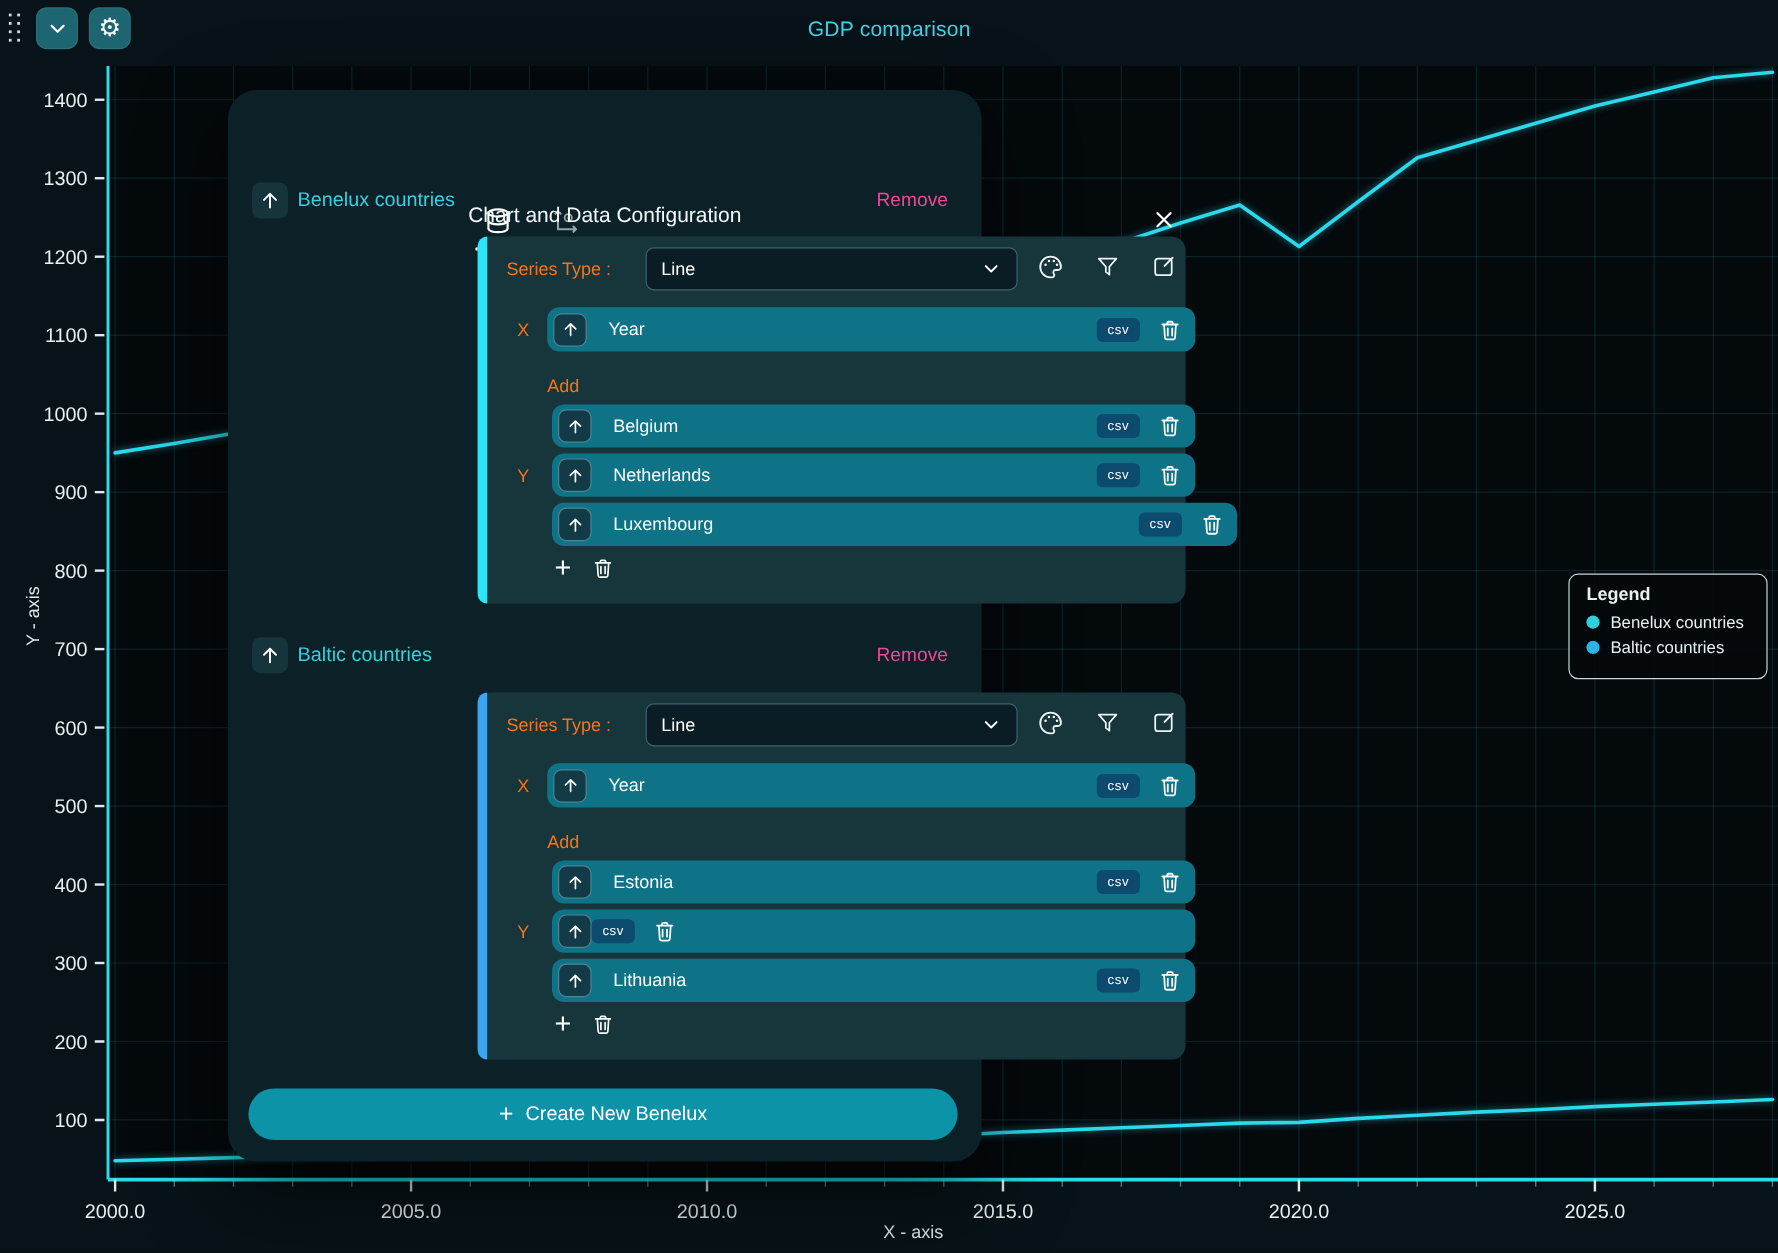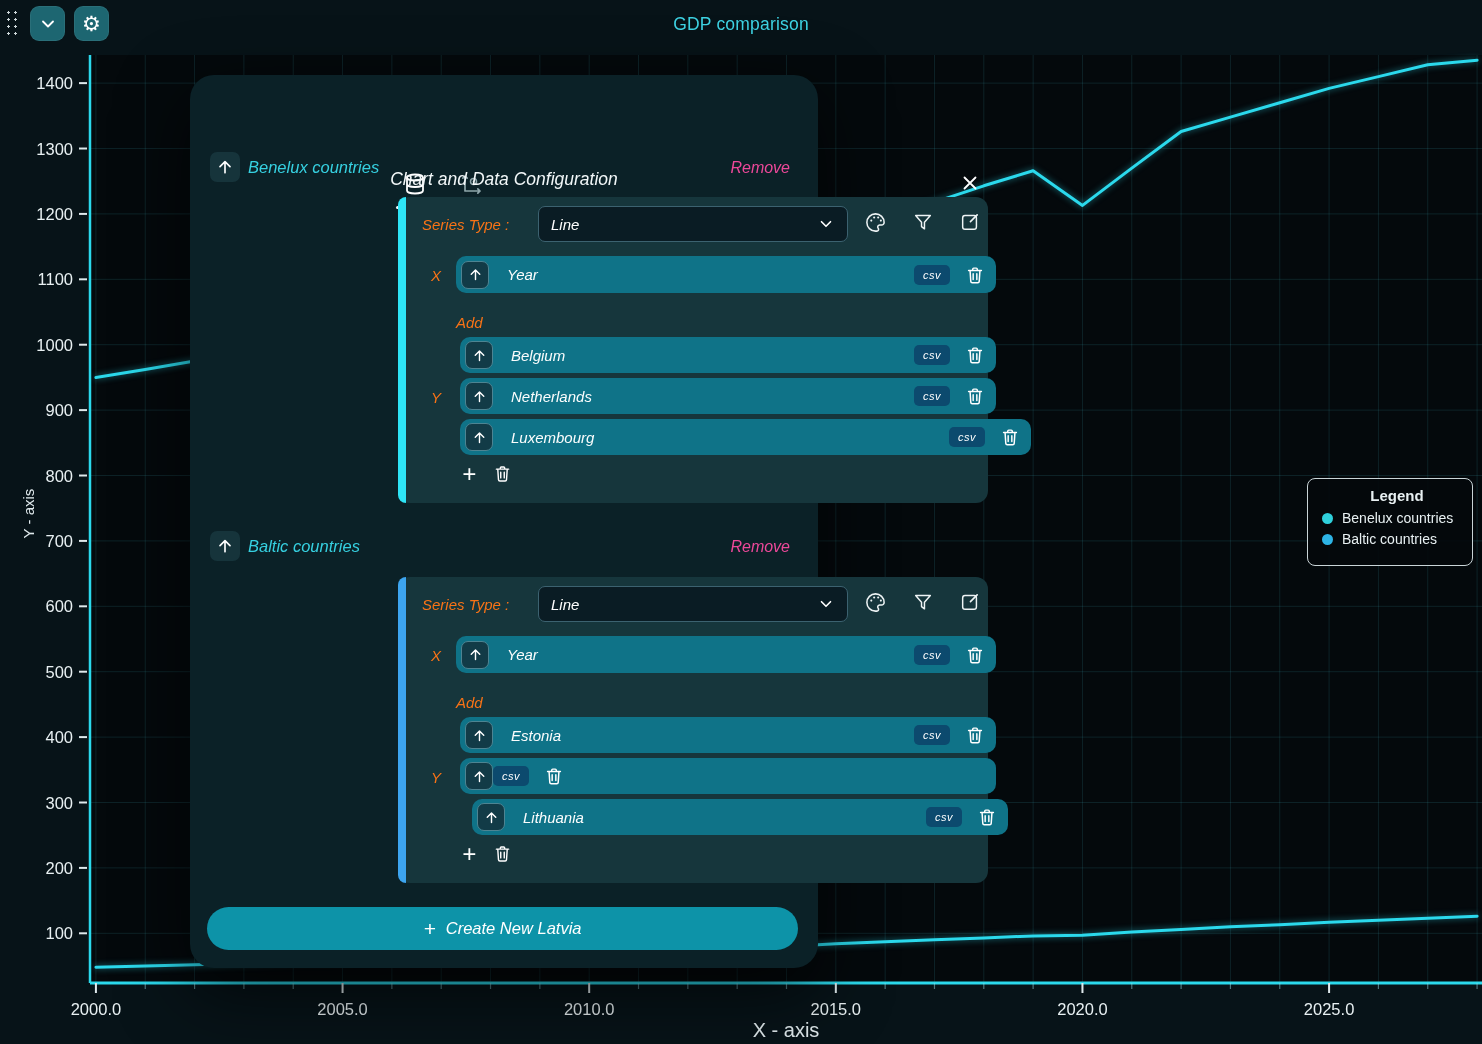--- a/index.html
+++ b/index.html
@@ -13,32 +13,32 @@
   .tb-btn{position:absolute;width:35px;height:35px;border-radius:9px;background:#1d6671;
           display:flex;align-items:center;justify-content:center;color:#fff;box-shadow:0 0 0 1px rgba(255,255,255,0.06) inset;}
   #drag-handle{position:absolute;left:5px;top:9px;width:14px;height:30px;
      background-image:radial-gradient(#cfd9db 1.1px,transparent 1.3px);background-size:7px 7px;}
   #app-title{position:absolute;left:0;top:0;width:1482px;height:48px;display:flex;align-items:center;justify-content:center;
      color:#3ed3e3;font-size:17.5px;letter-spacing:.2px;}
 
   
   #ytitle{position:absolute;left:-22px;top:505px;width:100px;text-align:center;transform:rotate(-90deg);
      font-size:15px;color:#dfe9ec;}
-  #xtitle{position:absolute;left:736px;top:1019px;width:100px;text-align:center;font-size:20px;color:#dfe9ec;}
+  #xtitle{position:absolute;left:736px;top:1019px;width:100px;font-size:15px;color:#dfe9ec;}
 
   
   #legend{position:absolute;left:1307px;top:478px;width:166px;height:88px;background:rgba(4,9,12,0.92);
-     border:1.5px solid #c9d4d7;border-radius:8px;box-sizing:border-box;padding:8px 0 0 14px;text-align:center;}
+     border:1.5px solid #c9d4d7;border-radius:8px;box-sizing:border-box;padding:8px 0 0 14px;}
   #legend .lg-title{font-weight:bold;font-size:15px;margin-bottom:6px;}
   #legend .lg-item{display:flex;align-items:center;gap:9px;font-size:14px;margin-bottom:5px;}
   #legend .lg-dot{width:11px;height:11px;border-radius:50%;}
 
   
   #dialog{position:absolute;left:190px;top:75px;width:628px;height:893px;background:#0b2127;border-radius:24px;
-     box-shadow:0 24px 70px rgba(0,0,0,0.65);font-style:italic;}
+     box-shadow:0 24px 70px rgba(0,0,0,0.65);}
   .dlg-title{position:absolute;left:0;top:94px;width:628px;text-align:center;font-size:17.5px;color:#f2f7f8;}
   .tab{position:absolute;top:92px;width:38px;height:34px;display:flex;align-items:center;justify-content:center;color:#fff;}
   .tab.dim{color:#8fa6ab;}
   .tab-underline{position:absolute;left:206px;top:131px;width:38px;height:3px;background:#f2f7f8;border-radius:2px;}
   .close-x{position:absolute;left:766px;top:94px;width:28px;height:28px;display:flex;align-items:center;justify-content:center;color:#fff;}
 
   .sec-arrow{position:absolute;width:30px;height:30px;border-radius:7px;background:#16343b;display:flex;align-items:center;justify-content:center;color:#fff;}
   .sec-name{position:absolute;font-size:16.5px;color:#36d0e0;}
   .sec-remove{position:absolute;right:28px;font-size:16px;color:#ec4899;}
 
@@ -438,21 +438,21 @@
         <span class="arr">
             <svg class="ic" width="17" height="17">
               <use href="#i-up"></use>
             </svg>
           </span>
         <span class="csv">csv</span>
         <svg class="tr" viewBox="0 0 24 24">
             <use href="#i-trash"></use>
           </svg>
       </div>
-      <div class="pill" style="left:62px;top:222px;width:536px;height:36px;margin-left:12px;">
+      <div class="pill" style="left:62px;top:222px;width:536px;height:36px;">
         <span class="arr">
             <svg class="ic" width="17" height="17">
               <use href="#i-up"></use>
             </svg>
           </span>
         <span class="ptxt">Lithuania</span>
         <span class="csv">csv</span>
         <svg class="tr" viewBox="0 0 24 24">
             <use href="#i-trash"></use>
           </svg>
@@ -460,17 +460,17 @@
       <div class="plusrow" style="left:64px;top:266px;">
         <span class="plus">+</span>
         <svg class="tr" viewBox="0 0 24 24">
             <use href="#i-trash"></use>
           </svg>
       </div>
     </div>
 
     <div id="create-btn" class="dots">
       <span class="plus">+</span>
-      <span>Create New Latvia</span>
+      <span>Create New Benelux</span>
     </div>
   </div>
 
 </div>
 
 </body></html>

